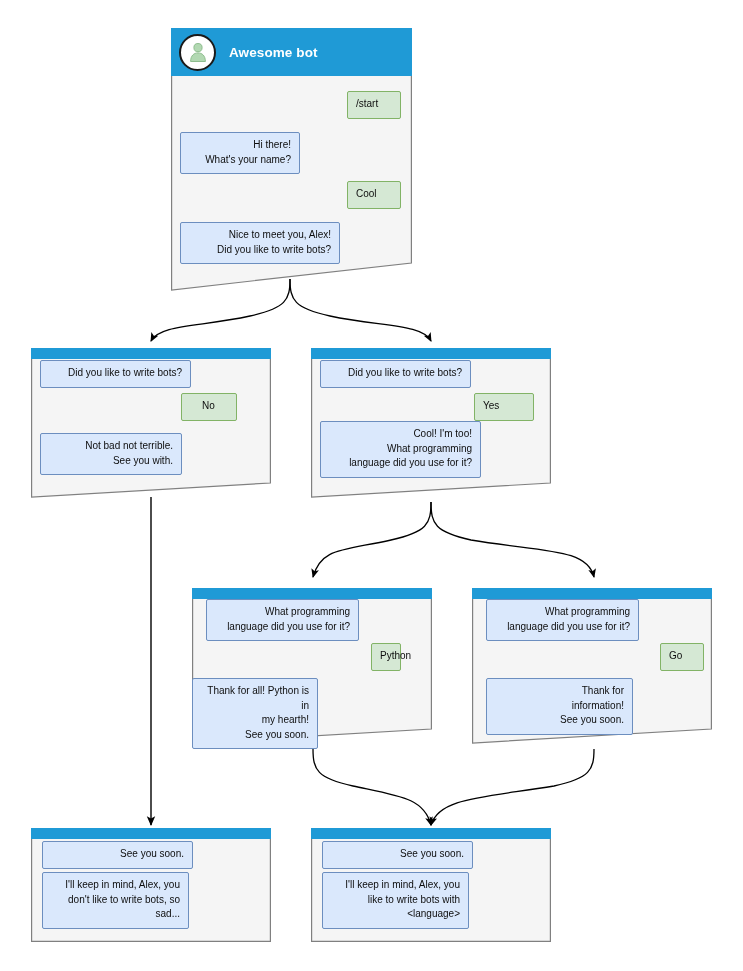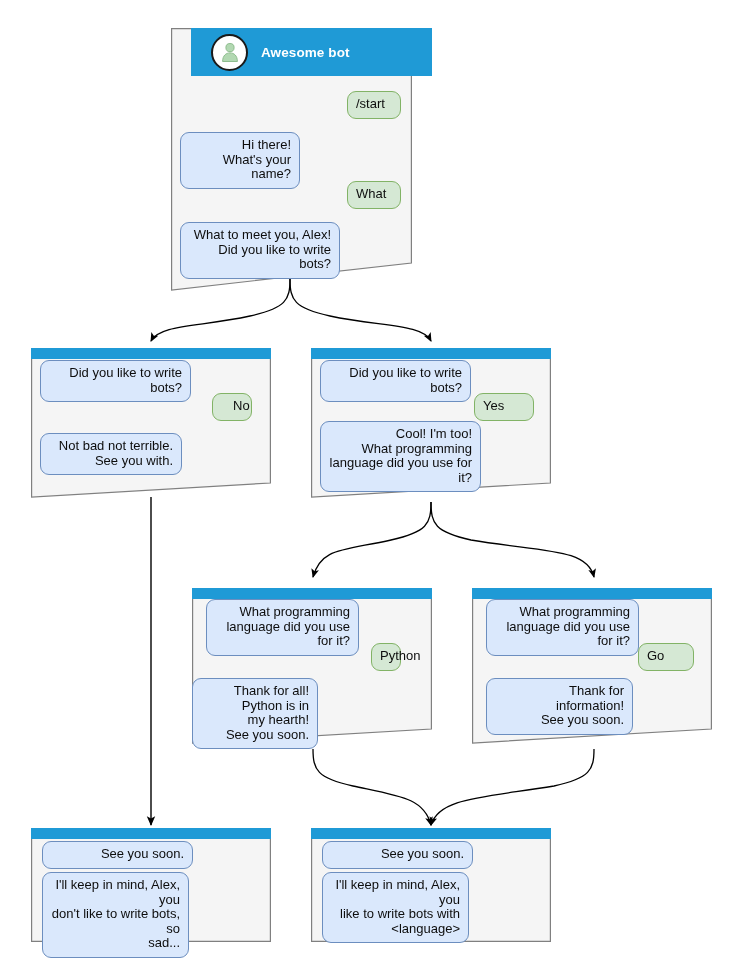--- a/index.html
+++ b/index.html
@@ -57,22 +57,21 @@
   .hdr {
     position: absolute;
     left: 0;
     top: 0;
     height: 48px;
     width: 100%;
     background: #1f9ad6;
     display: flex;
     align-items: center;
     box-sizing: border-box;
-    padding-left: 20px;
-    margin-left: 20px;
+    padding-left: 8px;
   }
   .avatar {
     width: 37px;
     height: 37px;
     border-radius: 50%;
     background: #ffffff;
     border: 2px solid #1a1a1a;
     box-sizing: border-box;
     display: flex;
     align-items: center;
@@ -102,22 +101,22 @@
     position: absolute;
     left: 0;
     right: 0;
     top: 0;
     padding: 0;
   }
 
   .bubble {
     position: absolute;
     box-sizing: border-box;
-    border-radius: 9px;
-    font-size: 13px;
+    border-radius: 2px;
+    font-size: 10px;
     line-height: 14.5px;
     padding: 5px 8px 6px 8px;
     white-space: pre-line;
     color: #0d0d0d;
   }
   .bubble.bot {
     background: #dae8fc;
     border: 1px solid #6c8ebf;
     text-align: right;
   }
@@ -168,38 +167,38 @@
         </div>
         <div class="hdr-title">Awesome bot</div>
       </div>
 
       <div class="msgs">
         <div class="bubble user" style="left:176px; top:63px; width:54px;">/start</div>
 
         <div class="bubble bot" style="left:9px; top:104px; width:120px;">Hi there!
 What's your name?</div>
 
-        <div class="bubble user" style="left:176px; top:153px; width:54px;">What</div>
-
-        <div class="bubble bot" style="left:9px; top:194px; width:160px;">What to meet you, Alex!
+        <div class="bubble user" style="left:176px; top:153px; width:54px;">Cool</div>
+
+        <div class="bubble bot" style="left:9px; top:194px; width:160px;">Nice to meet you, Alex!
 Did you like to write bots?</div>
       </div>
     </div>
   </div>
 
   <div class="node" style="left:31px; top:348px; width:240px; height:150px;">
     <svg class="shape" viewBox="0 0 240 150" preserveAspectRatio="none">
       <path d="M0.6,0.6 L239.4,0.6 L239.4,135 L0.6,149 Z" fill="#f5f5f5" stroke="#808080" stroke-width="1.2"></path>
     </svg>
     <div class="content">
       <div class="hdr-thin"></div>
       <div class="msgs">
         <div class="bubble bot" style="left:9px; top:12px; width:151px;">Did you like to write bots?</div>
 
-        <div class="bubble user" style="left:181px; top:45px; width:40px;padding-left:20px;">No</div>
+        <div class="bubble user" style="left:150px; top:45px; width:56px;padding-left:20px;">No</div>
 
         <div class="bubble bot" style="left:9px; top:85px; width:142px;">Not bad not terrible.
 See you with.</div>
       </div>
     </div>
   </div>
 
   <div class="node" style="left:311px; top:348px; width:240px; height:150px;">
     <svg class="shape" viewBox="0 0 240 150" preserveAspectRatio="none">
       <path d="M0.6,0.6 L239.4,0.6 L239.4,135 L0.6,149 Z" fill="#f5f5f5" stroke="#808080" stroke-width="1.2"></path>
@@ -240,21 +239,21 @@
   <div class="node" style="left:472px; top:588px; width:240px; height:156px;">
     <svg class="shape" viewBox="0 0 240 156" preserveAspectRatio="none">
       <path d="M0.6,0.6 L239.4,0.6 L239.4,141 L0.6,155 Z" fill="#f5f5f5" stroke="#808080" stroke-width="1.2"></path>
     </svg>
     <div class="content">
       <div class="hdr-thin"></div>
       <div class="msgs">
         <div class="bubble bot" style="left:14px; top:11px; width:153px;">What programming
 language did you use for it?</div>
 
-        <div class="bubble user" style="left:166px; top:55px; width:56px;">Go</div>
+        <div class="bubble user" style="left:188px; top:55px; width:44px;">Go</div>
 
         <div class="bubble bot" style="left:14px; top:90px; width:147px;padding-left:40px;">Thank for information!
 See you soon.</div>
       </div>
     </div>
   </div>
 
   <div class="node" style="left:31px; top:828px; width:240px; height:114px;">
     <svg class="shape" viewBox="0 0 240 114" preserveAspectRatio="none">
       <path d="M0.6,0.6 L239.4,0.6 L239.4,113.4 L0.6,113.4 Z" fill="#f5f5f5" stroke="#808080" stroke-width="1.2"></path>

